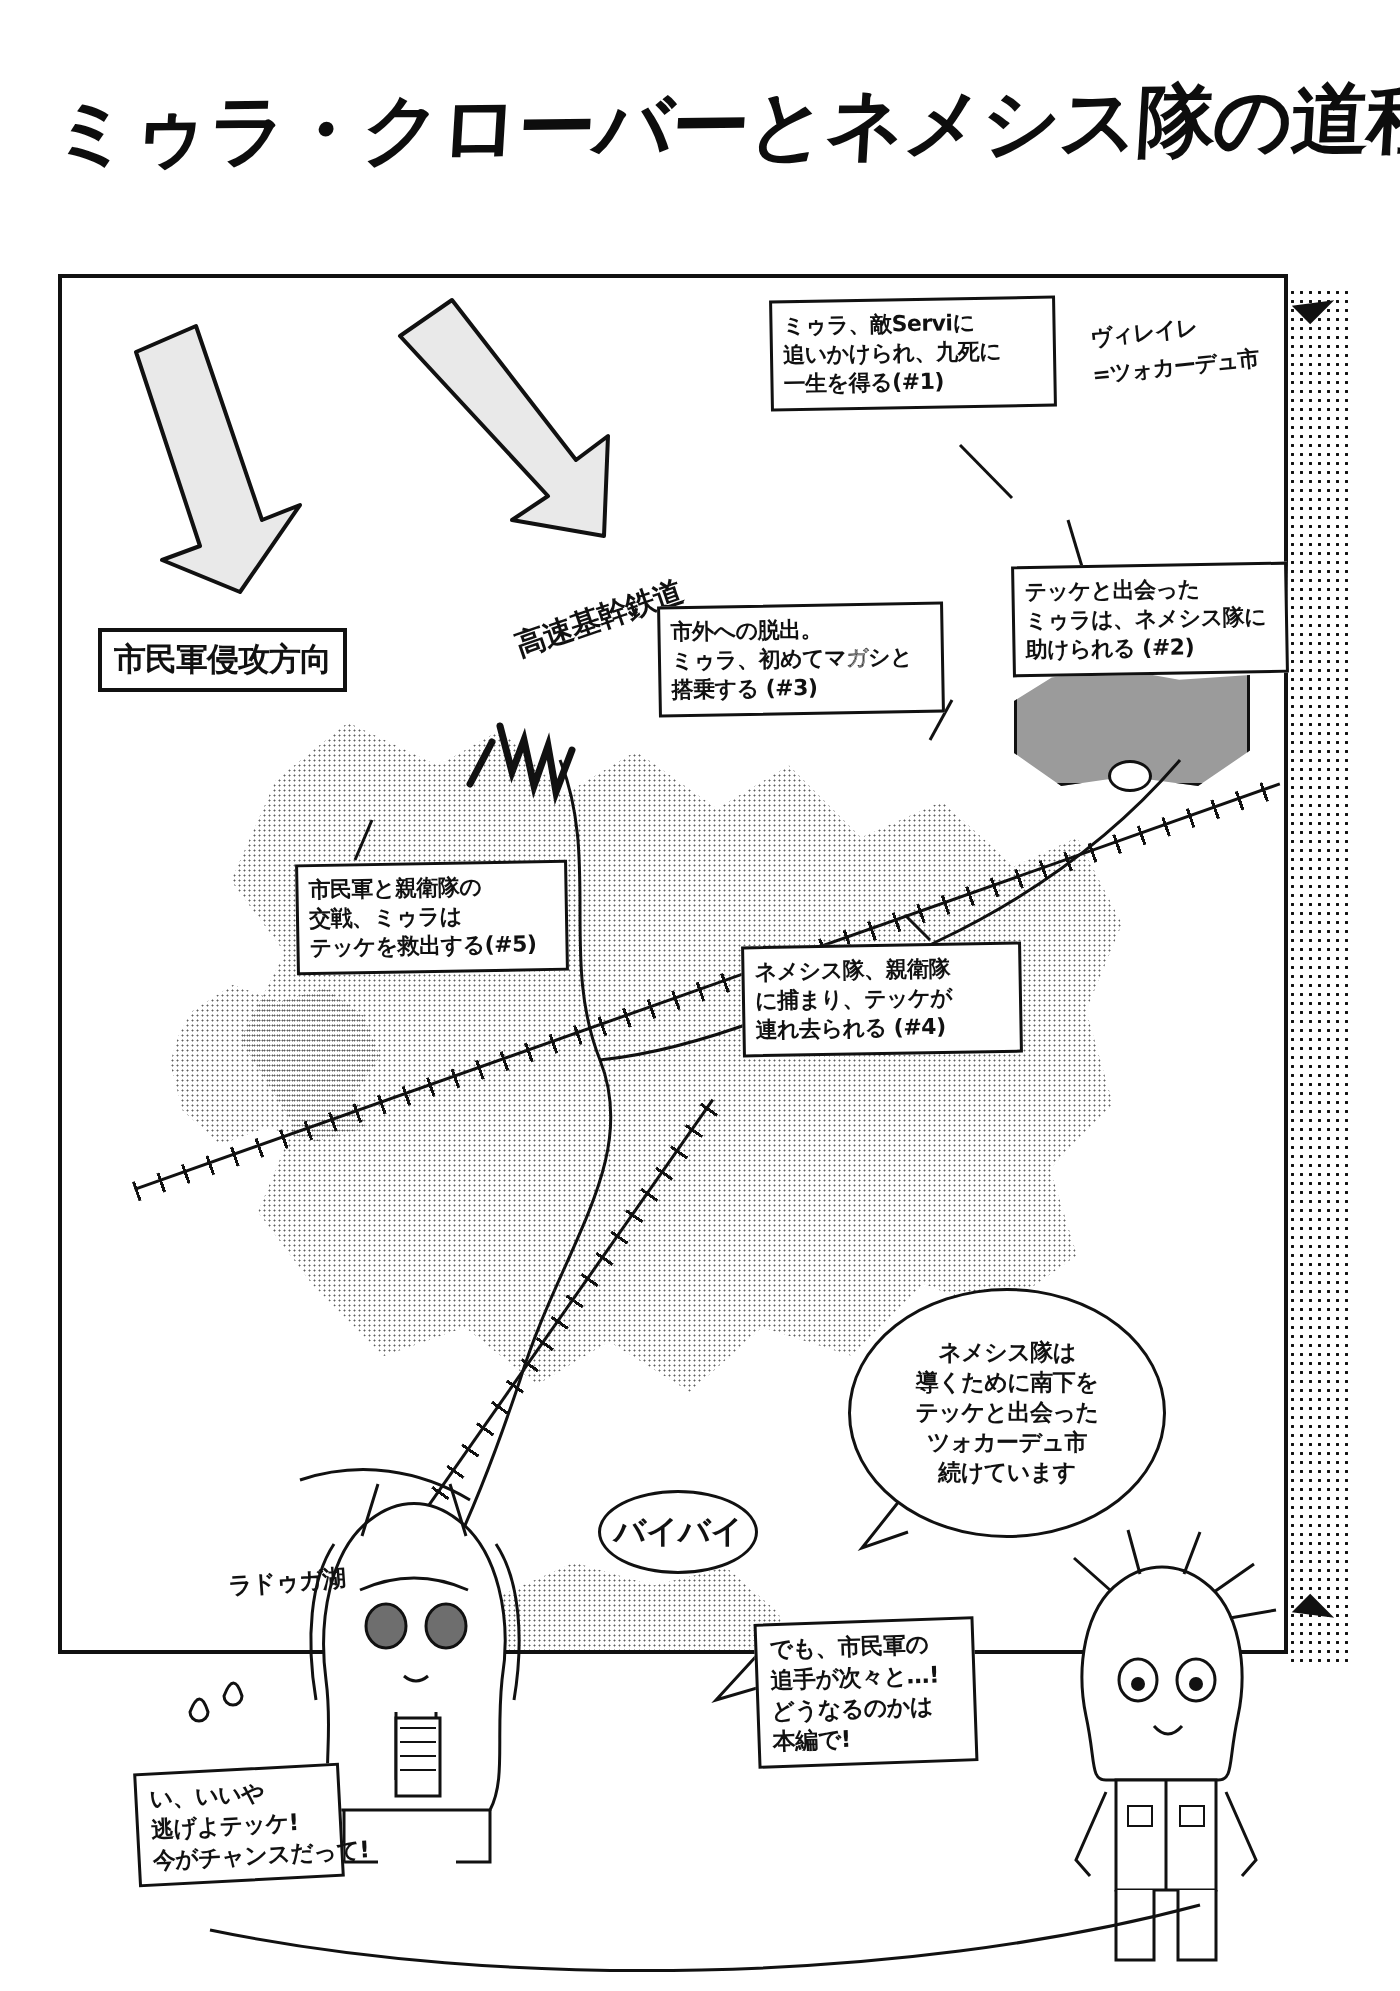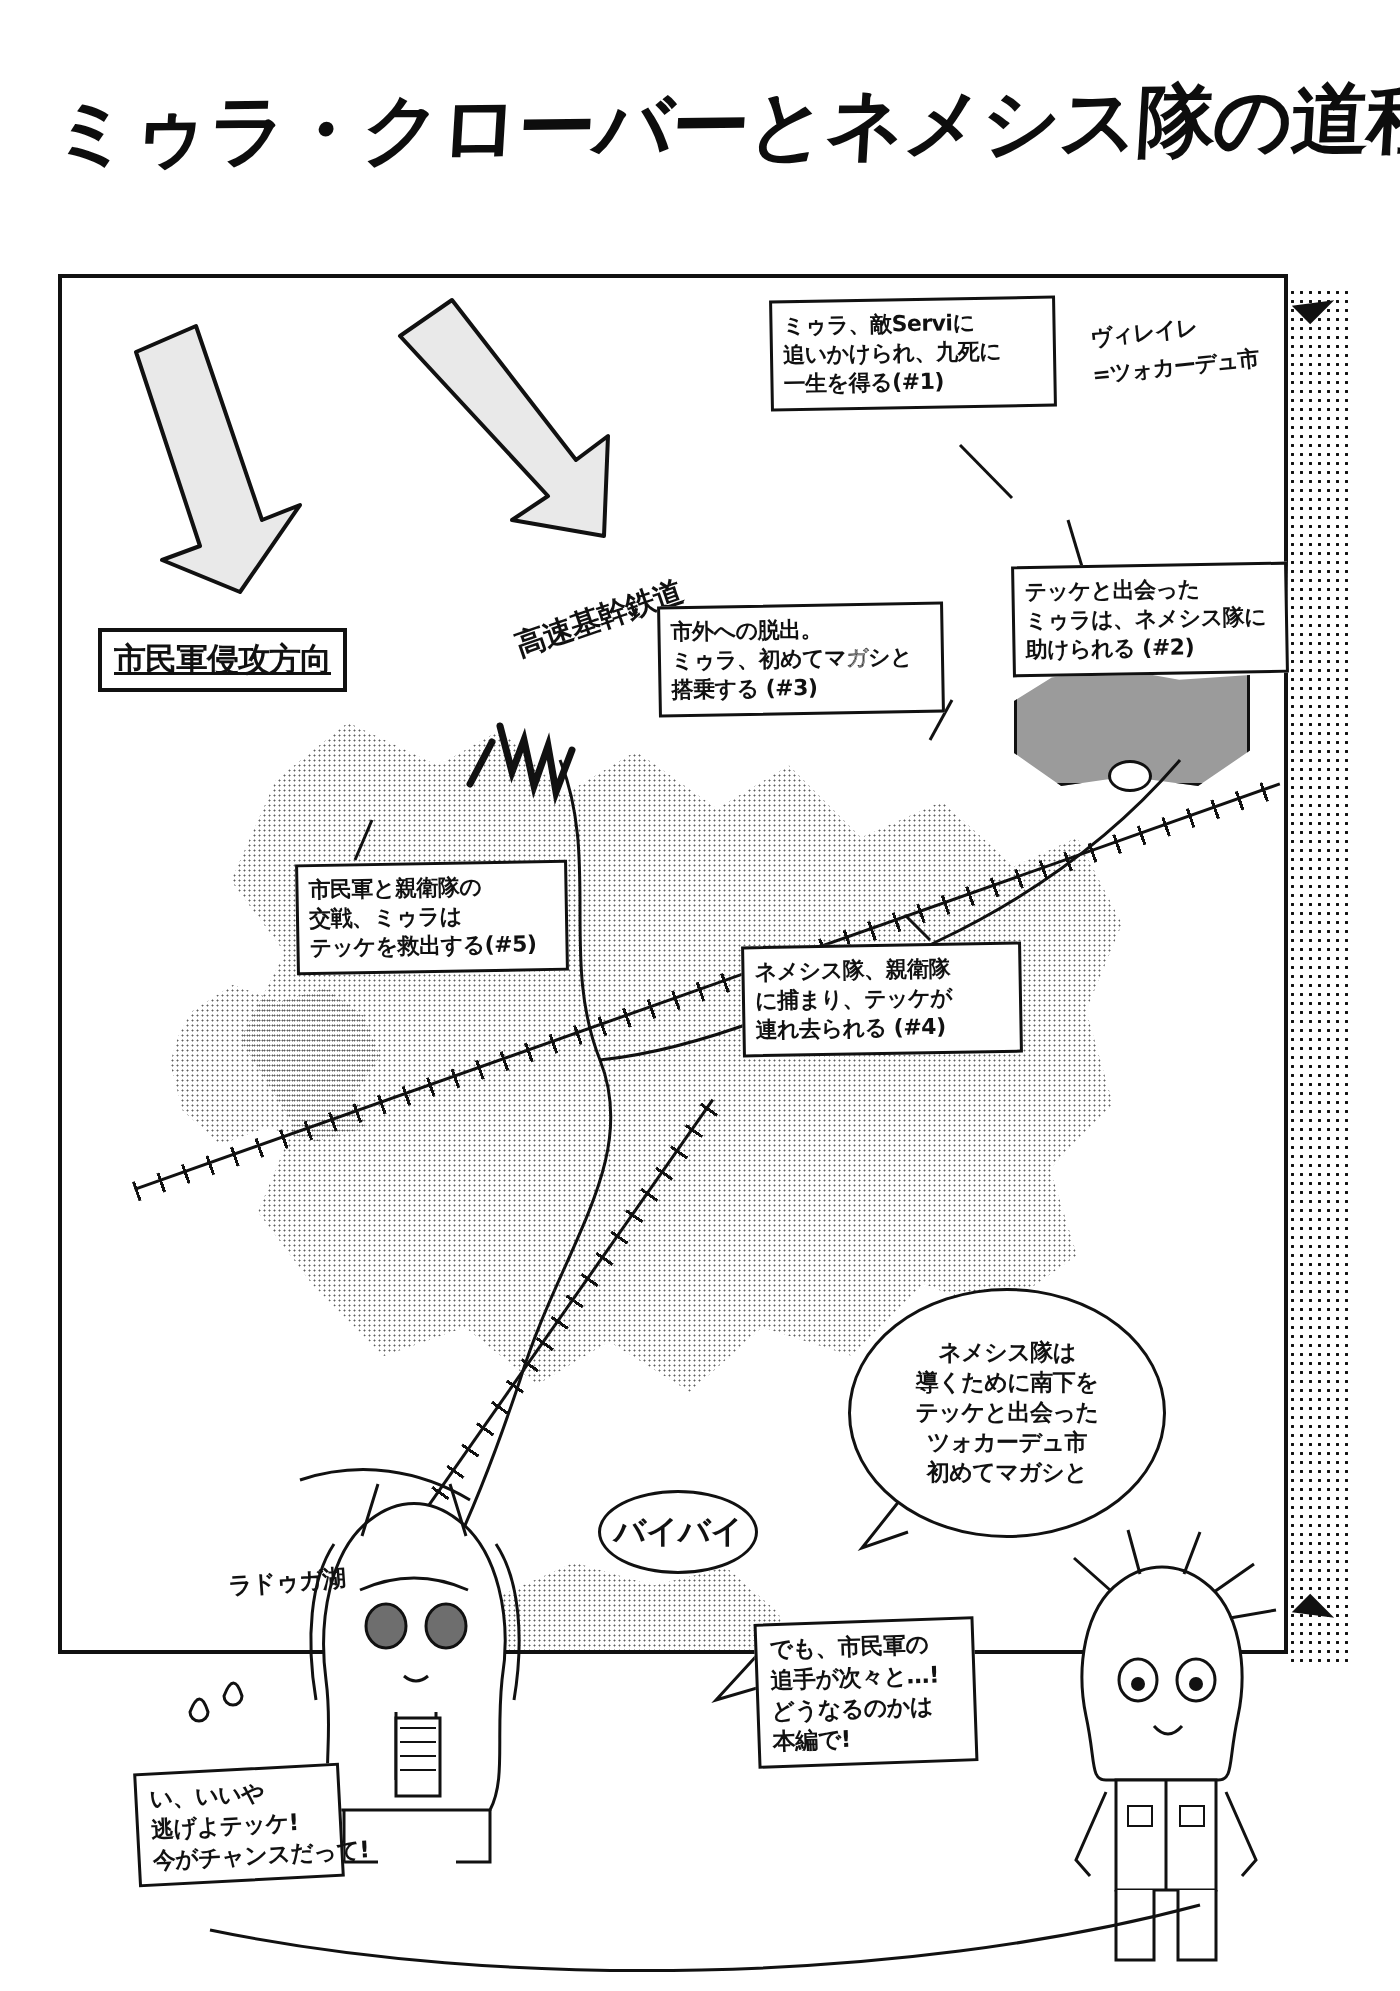--- a/index.html
+++ b/index.html
@@ -103,21 +103,21 @@
   
   .label{
     position:absolute;font-size:26px;font-weight:700;color:#111;
     white-space:nowrap;letter-spacing:-1px;
   }
   .label.rot{transform:rotate(-19deg);transform-origin:0 0;font-size:30px;}
 
   .boxlabel{
     position:absolute;border:4px solid #111;background:#fff;
     padding:6px 12px;font-size:32px;font-weight:700;letter-spacing:-1px;
-    color:#111;white-space:nowrap;text-decoration:underline;
+    color:#111;white-space:nowrap;
   }
 
   
   .bubble{
     position:absolute;background:#fff;border:3px solid #111;
     border-radius:50%/50%;
     display:flex;align-items:center;justify-content:center;
     text-align:center;font-size:23px;font-weight:700;line-height:1.3;
     letter-spacing:-.5px;color:#111;padding:14px;box-sizing:border-box;
   }
@@ -265,21 +265,21 @@
   <div class="bubble" style="left:598px;top:1490px;width:160px;height:84px;font-size:32px;">
     <span class="ln">バイバイ</span>
   </div>
 
   <div class="bubble" style="left:848px;top:1288px;width:318px;height:250px;text-align:center;">
     <div>
       <span class="ln">ネメシス隊は</span>
       <span class="ln">導くために南下を</span>
       <span class="ln">テッケと出会った</span>
       <span class="ln">ツォカーデュ市</span>
-      <span class="ln">初めてマガシと</span>
+      <span class="ln">続けています</span>
     </div>
   </div>
 
   <div class="bubble-rect" style="left:756px;top:1620px;width:220px;">
     <span class="ln">でも、市民軍の</span>
     <span class="ln">追手が次々と…!</span>
     <span class="ln">どうなるのかは</span>
     <span class="ln">本編で!</span>
   </div>
 

